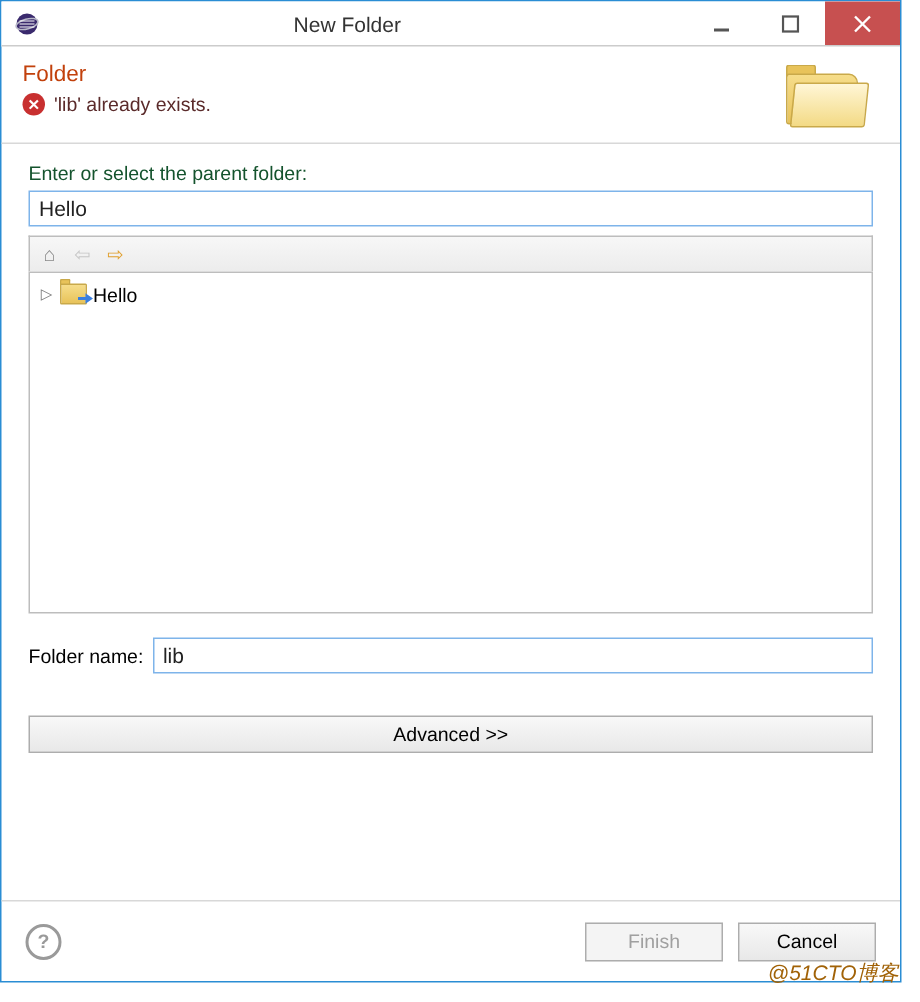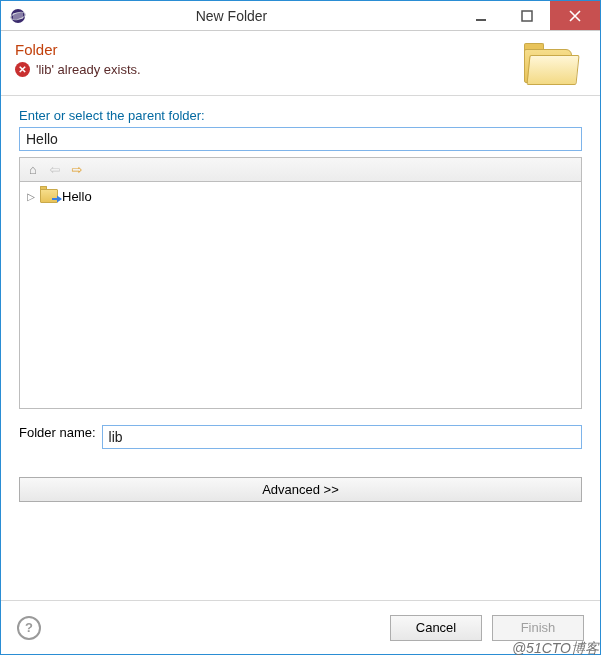--- a/index.html
+++ b/index.html
@@ -22,55 +22,55 @@
 
   .folder-icon { width: 58px; height: 44px; position: relative; margin-right: 6px; margin-top: 2px; }
   .folder-back { position: absolute; left: 2px; top: 6px; width: 48px; height: 34px; background: linear-gradient(#f6dd8a,#e8c35a); border: 1px solid #c9a94a; border-radius: 2px 6px 2px 2px; }
   .folder-tab { position: absolute; left: 2px; top: 0px; width: 20px; height: 8px; background: #e8c35a; border: 1px solid #c9a94a; border-bottom: none; border-radius: 2px 2px 0 0; }
   .folder-front { position: absolute; left: 6px; top: 12px; width: 50px; height: 30px; background: linear-gradient(#fff6d6,#f3da85); border: 1px solid #c9a94a; border-radius: 2px; transform: skewX(-6deg); }
 
   .divider { height: 1px; background: #d8d8d8; width: 100%; }
 
   .content { padding: 12px 18px; flex: 1; display: flex; flex-direction: column; }
 
-  .label { color: #0369a1; margin-bottom: 4px; }
+  .label { color: #14532d; margin-bottom: 4px; }
 
   input[type=text], .text-input {
     width: 100%; border: 1px solid #7eb4ea; padding: 3px 6px; font-family: inherit; font-size: 14px; color: #222; background: #fff; outline: none;
   }
 
   .toolbar { margin-top: 6px; border: 1px solid #bdbdbd; border-bottom: none; background: linear-gradient(#f7f7f7,#ececec); height: 24px; display: flex; align-items: center; padding-left: 4px; gap: 4px; }
   .tbtn { width: 18px; height: 18px; display: flex; align-items: center; justify-content: center; }
   .home-glyph { font-size: 13px; color: #888; }
   .arrow { font-size: 13px; }
   .arrow.back { color: #c7c7c7; }
   .arrow.fwd { color: #e0a030; }
 
   .tree { border: 1px solid #bdbdbd; height: 228px; background: #fff; padding: 4px 6px; overflow: auto; }
   .tree-row { display: flex; align-items: center; gap: 4px; height: 20px; }
   .tree-twisty { color: #7a7a7a; font-size: 10px; width: 10px; text-align: center; }
   .mini-folder { width: 18px; height: 14px; position: relative; }
   .mini-folder .mb { position: absolute; inset: 0; background: linear-gradient(#f6dd8a,#e8c35a); border: 1px solid #c9a94a; border-radius: 1px; }
   .mini-folder .mt { position: absolute; left: 0; top: -3px; width: 7px; height: 4px; background: #e8c35a; border: 1px solid #c9a94a; border-bottom: none; border-radius: 1px 1px 0 0; }
   .mini-arrow { position: absolute; right: -4px; bottom: -1px; width: 10px; height: 10px; background: #3a7fe0; clip-path: polygon(0 40%, 50% 40%, 50% 15%, 100% 50%, 50% 85%, 50% 60%, 0 60%); }
 
-  .field-row { display: flex; gap: 6px; margin-top: 16px; }
+  .field-row { display: flex; align-items: center; gap: 6px; margin-top: 16px; }
   .field-row .fld-label { white-space: nowrap; }
   .field-row .text-input { flex: 1; }
 
   .adv-btn { margin-top: 28px; border: 1px solid #adadad; background: linear-gradient(#f8f8f8,#e8e8e8); padding: 4px 10px; font-family: inherit; font-size: 13px; cursor: pointer; display: inline-block; }
 
   .footer { border-top: 1px solid #d8d8d8; padding: 10px 16px; display: flex; align-items: center; height: 54px; }
   .help-btn { width: 24px; height: 24px; border: 2px solid #9a9a9a; border-radius: 50%; display: flex; align-items: center; justify-content: center; color: #9a9a9a; font-size: 13px; font-weight: bold; }
   .footer-spacer { flex: 1; }
   .footer .btn { width: 92px; height: 26px; margin-left: 10px; border: 1px solid #adadad; background: linear-gradient(#f8f8f8,#e8e8e8); font-family: inherit; font-size: 13px; }
   .footer .btn[disabled] { color: #a0a0a0; background: #f4f4f4; }
   .footer .btn:not([disabled]) { cursor: pointer; }
 
-  .watermark { position: absolute; right: 14px; bottom: 10px; color: #737373; font-size: 14px; font-style: italic; pointer-events: none; }
+  .watermark { position: absolute; right: 14px; bottom: 10px; color: #a16207; font-size: 14px; font-style: italic; pointer-events: none; }
 </style>
 </head>
 <body>
 
 <div class="window">
 
   <div class="titlebar">
     <span class="eclipse-icon">
       <svg viewBox="0 0 18 18" width="18" height="18">
         <circle cx="9" cy="9" r="7" fill="#3a2a6d"></circle>
@@ -149,19 +149,19 @@
     </div>
 
     <button class="adv-btn">Advanced &gt;&gt;</button>
   </div>
 
   <div class="footer">
     <div class="help-btn">
       <span>?</span>
     </div>
     <div class="footer-spacer"></div>
+    <button class="btn" disabled="">Finish</button>
     <button class="btn">Cancel</button>
-    <button class="btn" disabled="">Finish</button>
   </div>
 
 </div>
 
 <div class="watermark">@51CTO博客</div>
 
 </body></html>

